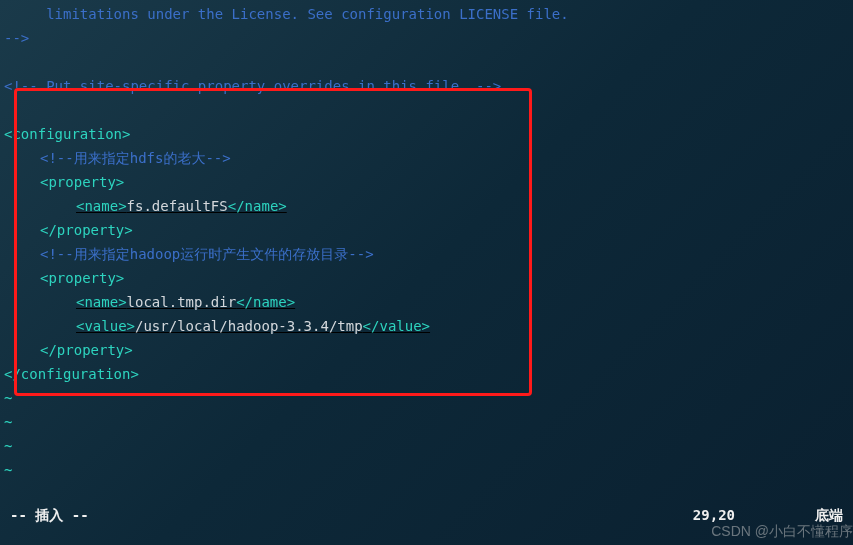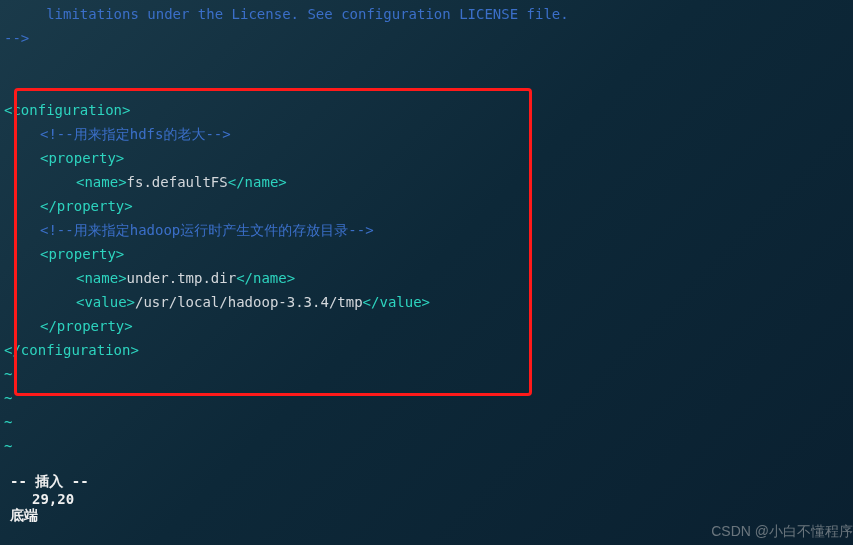--- a/index.html
+++ b/index.html
@@ -33,53 +33,53 @@
   }
   .status-bar {
     position: absolute;
     bottom: 20px;
     left: 0;
     right: 0;
     color: #f0f0f0;
     font-weight: bold;
     padding: 0 10px;
     display: flex;
-    flex-direction: column;
   }
   .status-left { flex: 0 0 auto; }
   .status-mid { flex: 1; }
   .status-pos { flex: 0 0 auto; margin-right: 80px; margin-left: 22px; }
   .status-right { flex: 0 0 auto; }
   .watermark {
     position: absolute;
     bottom: 4px;
     right: 0;
     color: rgba(200,200,200,0.5);
     font-size: 14px;
     font-family: sans-serif;
   }
   .ind1 { padding-left: 36px; }
-  .ind2 { padding-left: 72px; }
+  .ind2 { padding-left: 72px; text-decoration: underline; }
 </style>
 </head>
 <body>
 
 <div class="editor">
   <div class="line comment">     limitations under the License. See configuration LICENSE file.</div>
   <div class="line comment">--&gt;</div>
   <div class="line">&nbsp;</div>
+  <div class="line comment">&lt;!-- Put site-specific property overrides in this file. --&gt;</div>
   <div class="line">&nbsp;</div>
   <div class="line tag">&lt;configuration&gt;</div>
   <div class="line ind1 comment">&lt;!--用来指定hdfs的老大--&gt;</div>
   <div class="line ind1 tag">&lt;property&gt;</div>
   <div class="line ind2"><span class="tag">&lt;name&gt;</span><span class="text">fs.defaultFS</span><span class="tag">&lt;/name&gt;</span></div>
   <div class="line ind1 tag">&lt;/property&gt;</div>
   <div class="line ind1 comment">&lt;!--用来指定hadoop运行时产生文件的存放目录--&gt;</div>
   <div class="line ind1 tag">&lt;property&gt;</div>
-  <div class="line ind2"><span class="tag">&lt;name&gt;</span><span class="text">under.tmp.dir</span><span class="tag">&lt;/name&gt;</span></div>
+  <div class="line ind2"><span class="tag">&lt;name&gt;</span><span class="text">local.tmp.dir</span><span class="tag">&lt;/name&gt;</span></div>
   <div class="line ind2"><span class="tag">&lt;value&gt;</span><span class="text">/usr/local/hadoop-3.3.4/tmp</span><span class="tag">&lt;/value&gt;</span></div>
   <div class="line ind1 tag">&lt;/property&gt;</div>
   <div class="line tag">&lt;/configuration&gt;</div>
   <div class="line tilde">~</div>
   <div class="line tilde">~</div>
   <div class="line tilde">~</div>
   <div class="line tilde">~</div>
 </div>
 
 <div class="red-box"></div>

